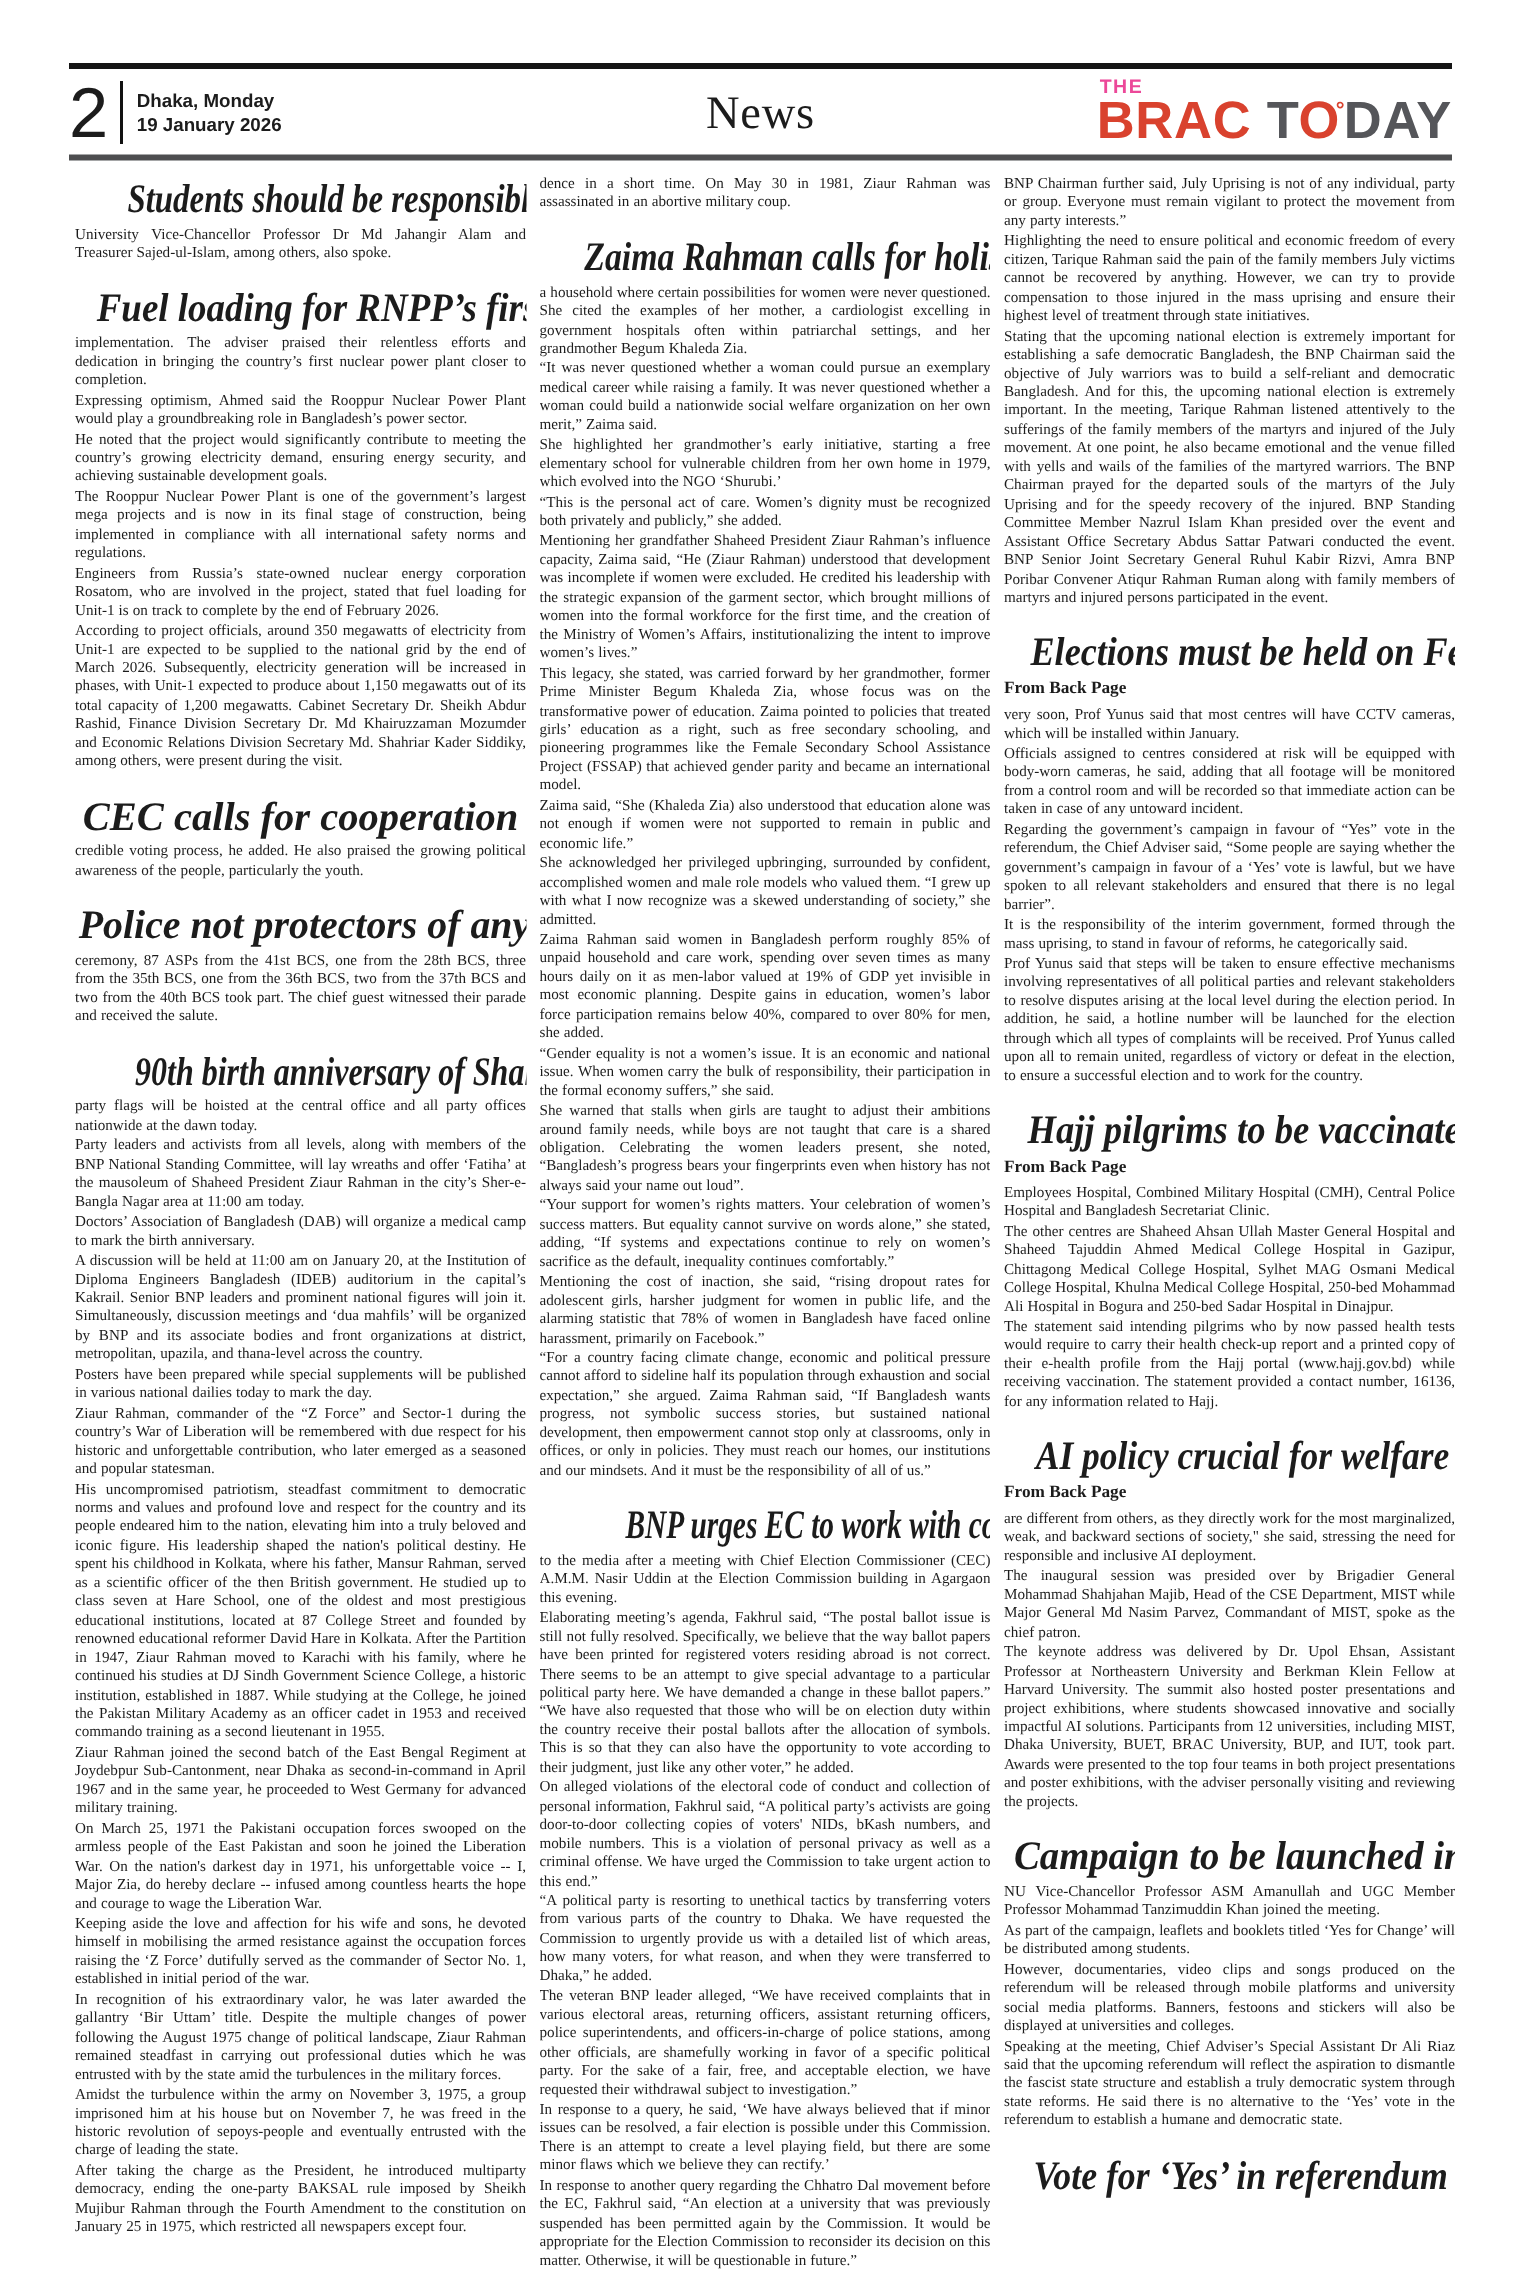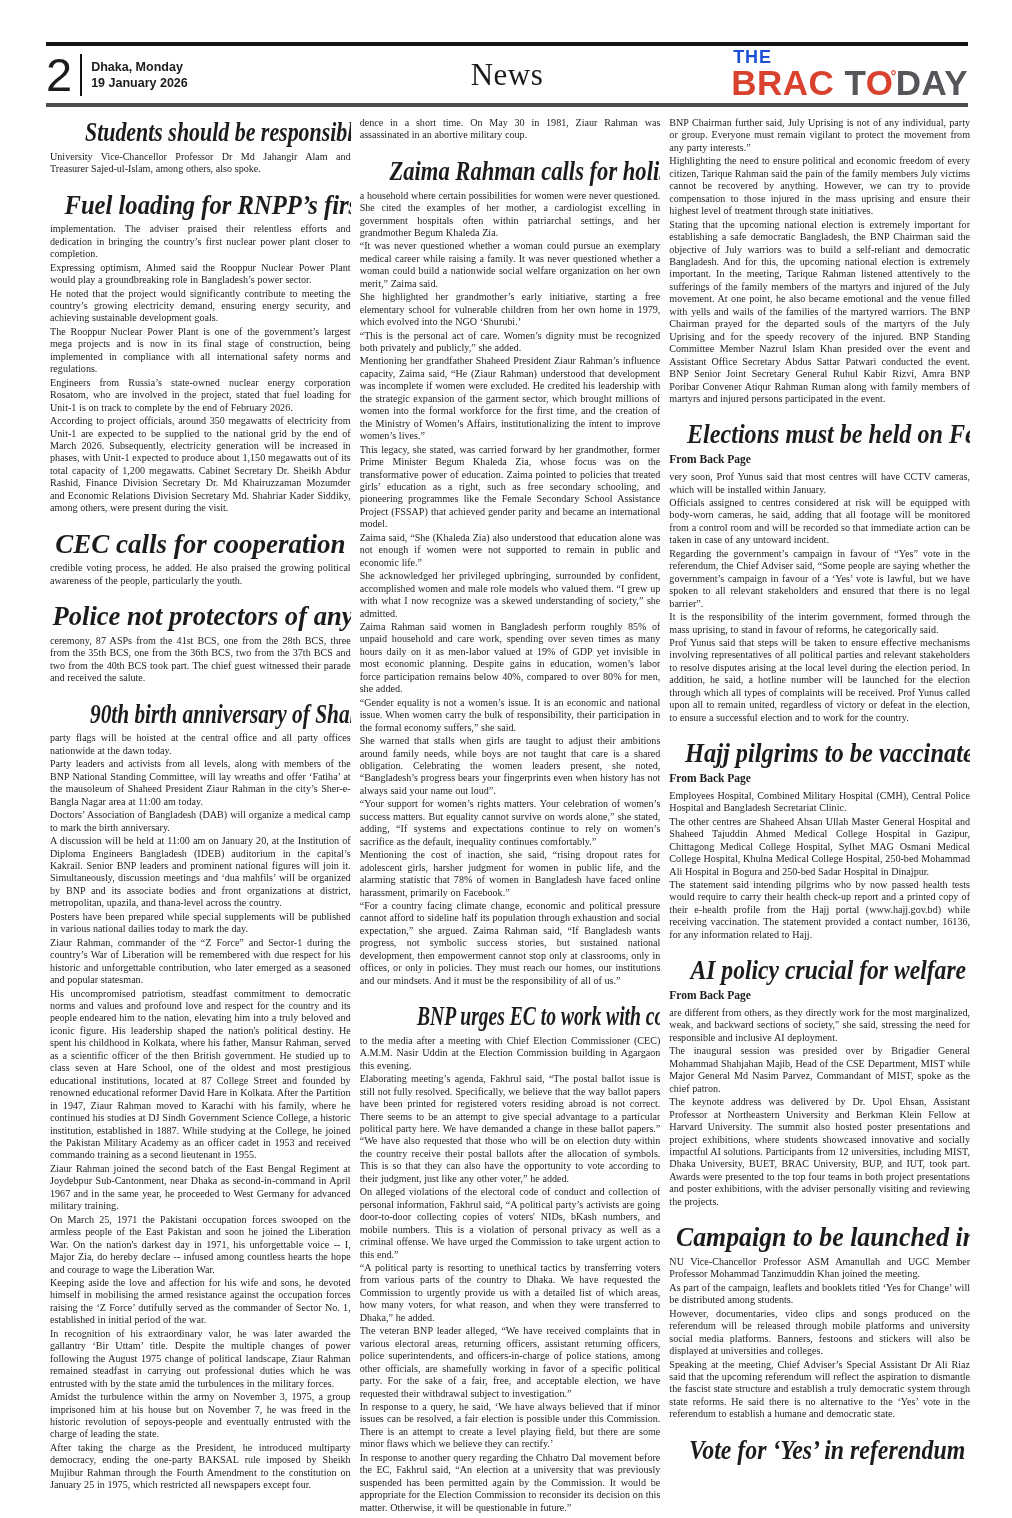--- a/index.html
+++ b/index.html
@@ -13,21 +13,21 @@
   .masthead {
     display:grid; grid-template-columns:1fr auto 1fr; align-items:center;
     margin:4px 44px 2px 46px; height:50px;
   }
   .folio { display:flex; align-items:center; justify-self:start; }
   .page-num { font-family:"Liberation Sans", sans-serif; font-size:47px; line-height:0.9; font-weight:400; }
   .folio-divider { width:2px; height:42px; background:#111; margin:0 9px 0 8px; }
   .dateline { font-family:"Liberation Sans", sans-serif; font-weight:bold; font-size:12.5px; line-height:1.3; }
   .section-title { font-family:"Liberation Serif", serif; font-weight:normal; font-size:31px; letter-spacing:0.5px; }
   .logo { justify-self:end; text-align:left; font-family:"Liberation Sans", sans-serif; font-weight:bold; }
-  .logo-the { font-size:18px; line-height:0.85; letter-spacing:1px; color:#1d4ed8; margin-left:2px; }
+  .logo-the { font-size:13px; line-height:0.85; letter-spacing:1px; color:#ec4899; margin-left:2px; }
   .logo-main { font-size:35px; line-height:1; letter-spacing:0.5px; white-space:nowrap; }
   .logo .red { color:#d9422e; }
   .logo .charcoal { color:#55565a; }
   .logo .degree { font-size:0.42em; vertical-align:0.95em; margin:0 -1px 0 -3px; }
   .header-rule { height:4px; background:#4d4e50; margin:3px 44px 8px 46px; }
 
   .columns {
     display:flex; gap:9px; margin:0 42px 0 50px;
     height:1398px; overflow:hidden;
   }

